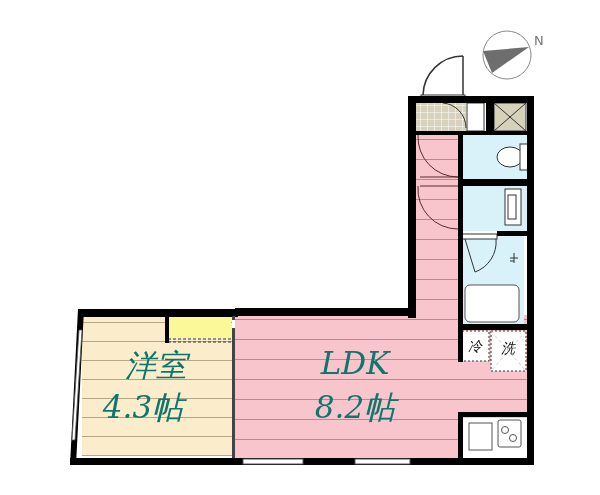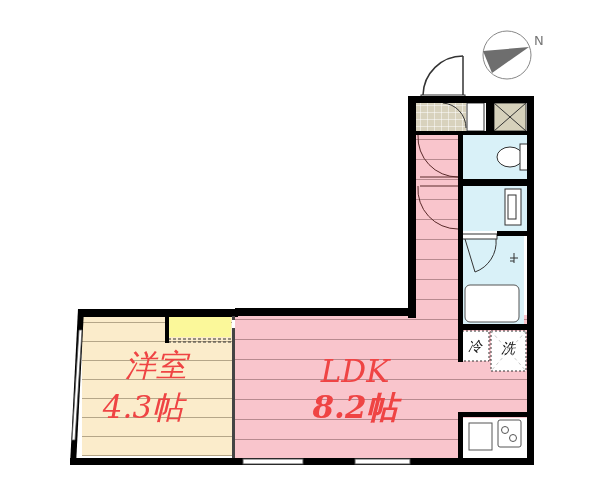--- a/index.html
+++ b/index.html
@@ -1,18 +1,18 @@
 <!DOCTYPE html>
 <html><head>
   <meta charset="utf-8">
   <style>
     html, body { margin: 0; padding: 0; background: #ffffff; }
     body { width: 600px; height: 495px; position: relative; overflow: hidden; font-family: "DejaVu Serif", serif; }
     svg { position: absolute; left: 0; top: 0; }
-    .label { position: absolute; font-family: "DejaVu Serif", serif; font-style: italic; color: #ef4444; text-align: center; line-height: 1; }
+    .label { position: absolute; font-family: "DejaVu Serif", serif; font-style: italic; color: #0f766e; text-align: center; line-height: 1; }
     .room-label-l { font-size: 31px; }
     .north-label { position: absolute; font-family: "DejaVu Sans", sans-serif; font-size: 13px; color: #777; }
     .fixture-label { position: absolute; font-family: "DejaVu Serif", serif; font-style: italic; font-size: 14px; color: #111; }
   </style>
 </head>
 <body>
 
 <svg width="600" height="495" viewBox="0 0 600 495" xmlns="http://www.w3.org/2000/svg">
   <defs>
     <pattern id="tile" width="7" height="7" patternUnits="userSpaceOnUse">
@@ -140,19 +140,19 @@
     <rect x="243" y="459" width="60" height="5" fill="#fff" stroke="#555" stroke-width="1"></rect>
     <rect x="355" y="459" width="55" height="5" fill="#fff" stroke="#555" stroke-width="1"></rect>
     <polygon points="79,330 82,330 75,440 72,440" fill="#fff" stroke="#555" stroke-width="0.8"></polygon>
     <rect x="232" y="320" width="3" height="8" fill="#fff"></rect>
   </g>
 </svg>
 
 <div class="label room-label-l" style="left:106px; top:350px; width:100px;">洋室</div>
 <div class="label room-label-l" style="left:83px; top:392px; width:120px;">4.3帖</div>
 
-<div class="label room-label-l" style="left:300px; top:356px; width:110px;">LDK</div>
-<div class="label room-label-l" style="left:290px; top:392px; width:130px;font-weight:bold;">8.2帖</div>
+<div class="label room-label-l" style="left:300px; top:348px; width:110px;">LDK</div>
+<div class="label room-label-l" style="left:290px; top:392px; width:130px;">8.2帖</div>
 
 <div class="fixture-label" style="left:468px; top:338px;">冷</div>
 <div class="fixture-label" style="left:501px; top:340px;">洗</div>
 
 <div class="north-label" style="left:534px; top:33px;">N</div>
 
 </body></html>

